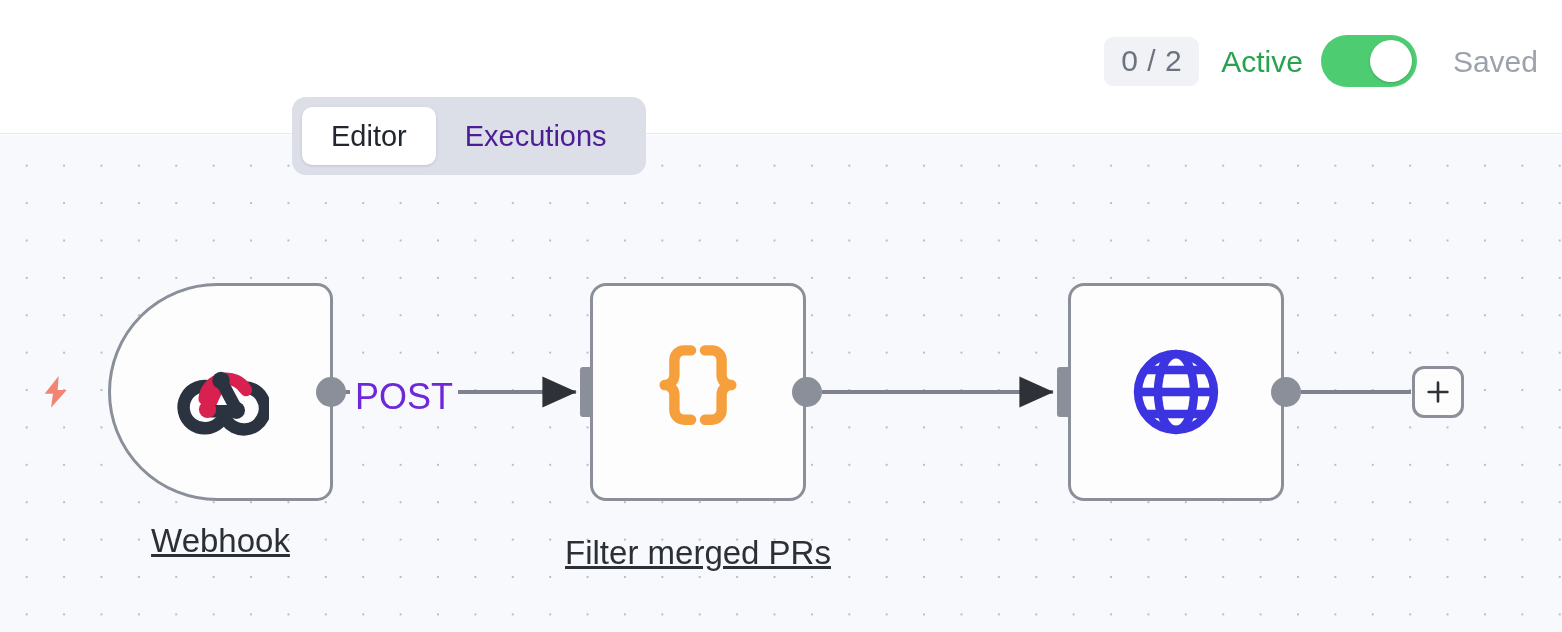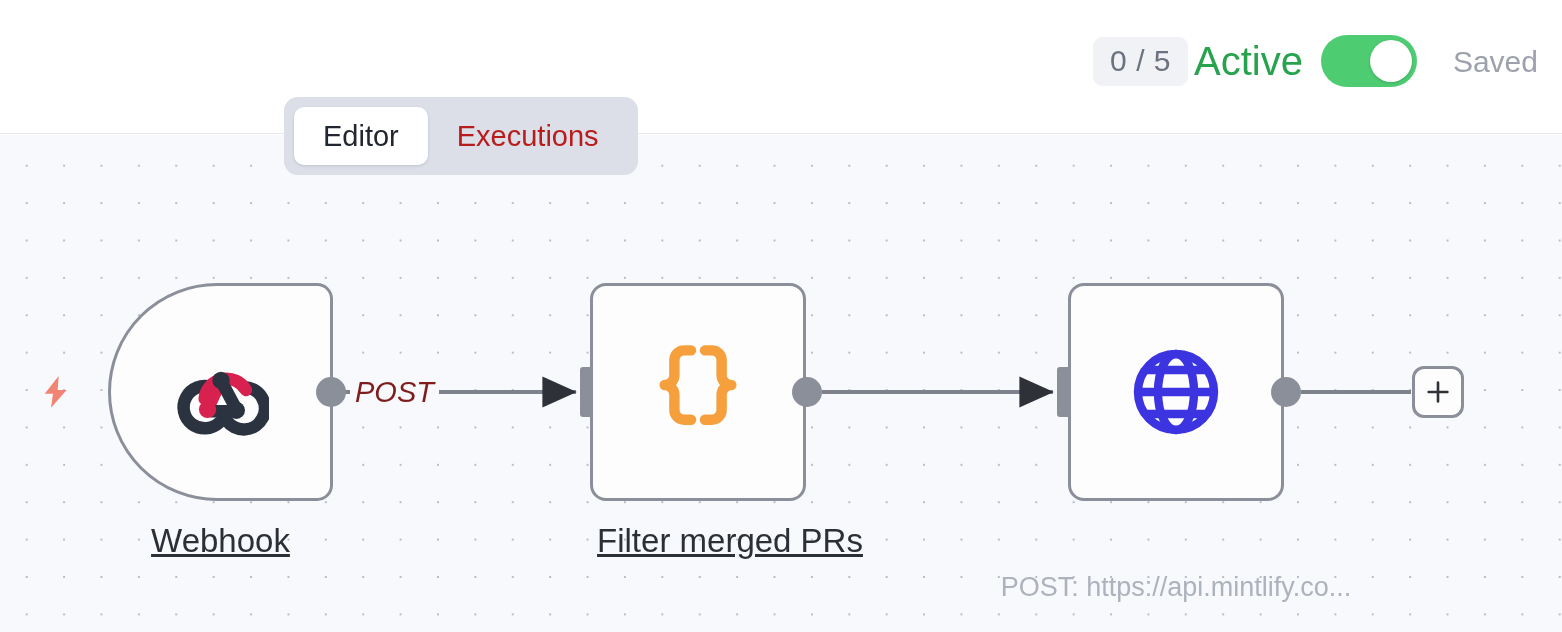--- a/index.html
+++ b/index.html
@@ -43,22 +43,22 @@
     color: #6b7280;
     font-size: 30px;
     border-radius: 9px;
     padding: 7px 17px 9px 17px;
     letter-spacing: 0.5px;
     line-height: 1.1;
   }
 
   .active-label {
     color: #27a34e;
-    font-size: 40px;
-    margin-left: 6px;
+    font-size: 30px;
+    margin-left: 22px;
     margin-right: 18px;
     line-height: 1.1;
   }
 
   .toggle {
     width: 96px;
     height: 52px;
     border-radius: 26px;
     background: #4ecc72;
     position: relative;
@@ -92,34 +92,34 @@
     margin-left: 36px;
     color: #9ca1ac;
     font-size: 30px;
     line-height: 1.1;
     text-align: right;
   }
 
   
   .tabbar {
     position: absolute;
-    left: 284px;
+    left: 292px;
     top: 97px;
     height: 78px;
     background: #dcdfe8;
     border-radius: 14px;
     display: flex;
     align-items: center;
     padding: 0 10px;
     gap: 0px;
     z-index: 5;
   }
   .tab {
     font-size: 29px;
-    color: #b91c1c;
+    color: #4c1d95;
     padding: 0 29px;
     height: 58px;
     display: flex;
     align-items: center;
     border-radius: 10px;
     cursor: pointer;
     white-space: nowrap;
   }
   .tab.active {
     background: #ffffff;
@@ -201,27 +201,26 @@
   .port-in {
     position: absolute;
     width: 19px;
     height: 50px;
     border-radius: 3px;
     background: #8a8f99;
   }
 
   .edge-label {
     position: absolute;
-    font-size: 29px;
-    color: #7f1d1d;
+    font-size: 36px;
+    color: #6d28d9;
     background: #f8f9fc;
     padding: 0 5px;
     line-height: 1.1;
     white-space: nowrap;
-    font-style: italic;
   }
 
   .add-btn {
     position: absolute;
     width: 52px;
     height: 52px;
     border: 3.2px solid #8a8f99;
     border-radius: 12px;
     background: #fdfdfd;
     box-sizing: border-box;
@@ -239,21 +238,21 @@
   }
 
   .icon-wrap { display: block; }
 </style>
 </head>
 <body>
 
 <div class="header">
 
   <div class="header-right">
-    <div class="run-badge">0 / 5</div>
+    <div class="run-badge">0 / 2</div>
 
     <div class="active-label">Active</div>
 
     <div class="toggle">
       <div class="knob"></div>
     </div>
 
 
     <div class="saved-label">Saved</div>
   </div>
@@ -315,36 +314,35 @@
     <div class="port-in" style="left:580px; top:232px;"></div>
     <div class="node square" style="left:590px; top:148px; width:216px; height:218px;">
       <span>
         <svg width="86" height="100" viewBox="0 0 60 72" class="icon-wrap">
           <path d="M25 6 h-5 a7 7 0 0 0 -7 7 v11 a7 7 0 0 1 -7 7 a7 7 0 0 1 7 7 v11 a7 7 0 0 0 7 7 h5" stroke="#f5a03c" stroke-width="7.5" fill="none" stroke-linecap="round" stroke-linejoin="round"></path>
           <path d="M35 6 h5 a7 7 0 0 1 7 7 v11 a7 7 0 0 0 7 7 a7 7 0 0 0 -7 7 v11 a7 7 0 0 1 -7 7 h-5" stroke="#f5a03c" stroke-width="7.5" fill="none" stroke-linecap="round" stroke-linejoin="round"></path>
         </svg>
       </span>
     </div>
     <div class="port-out" style="left:792px; top:242px;"></div>
-    <div class="node-label" style="left:560px; top:388px; width:276px;margin-left:32px;">Filter merged PRs</div>
+    <div class="node-label" style="left:560px; top:400px; width:276px;">Filter merged PRs</div>
 
     <div class="port-in" style="left:1057px; top:232px;"></div>
     <div class="node square" style="left:1068px; top:148px; width:216px; height:218px;">
       <span>
         <svg width="96" height="96" viewBox="0 0 48 48" class="icon-wrap">
           <circle cx="24" cy="24" r="19" stroke="#3b34e0" stroke-width="4.2" fill="none"></circle>
           <ellipse cx="24" cy="24" rx="9" ry="19" stroke="#3b34e0" stroke-width="4.2" fill="none"></ellipse>
           <line x1="5" y1="24" x2="43" y2="24" stroke="#3b34e0" stroke-width="4.2"></line>
           <path d="M9.4 13 H38.6" stroke="#3b34e0" stroke-width="4.2" fill="none"></path>
           <path d="M9.4 35 H38.6" stroke="#3b34e0" stroke-width="4.2" fill="none"></path>
         </svg>
       </span>
     </div>
     <div class="port-out" style="left:1271px; top:242px;"></div>
-    <div class="node-sublabel" style="left:948px; top:438px; width:456px;">POST: https://api.mintlify.co...</div>
 
     <div class="add-btn" style="left:1412px; top:231px;">
       <svg width="30" height="30" viewBox="0 0 24 24">
         <path d="M12 4.5 V19.5 M4.5 12 H19.5" stroke="#2e3238" stroke-width="2.1" stroke-linecap="round"></path>
       </svg>
     </div>
 
   </div>
 </div>
 

